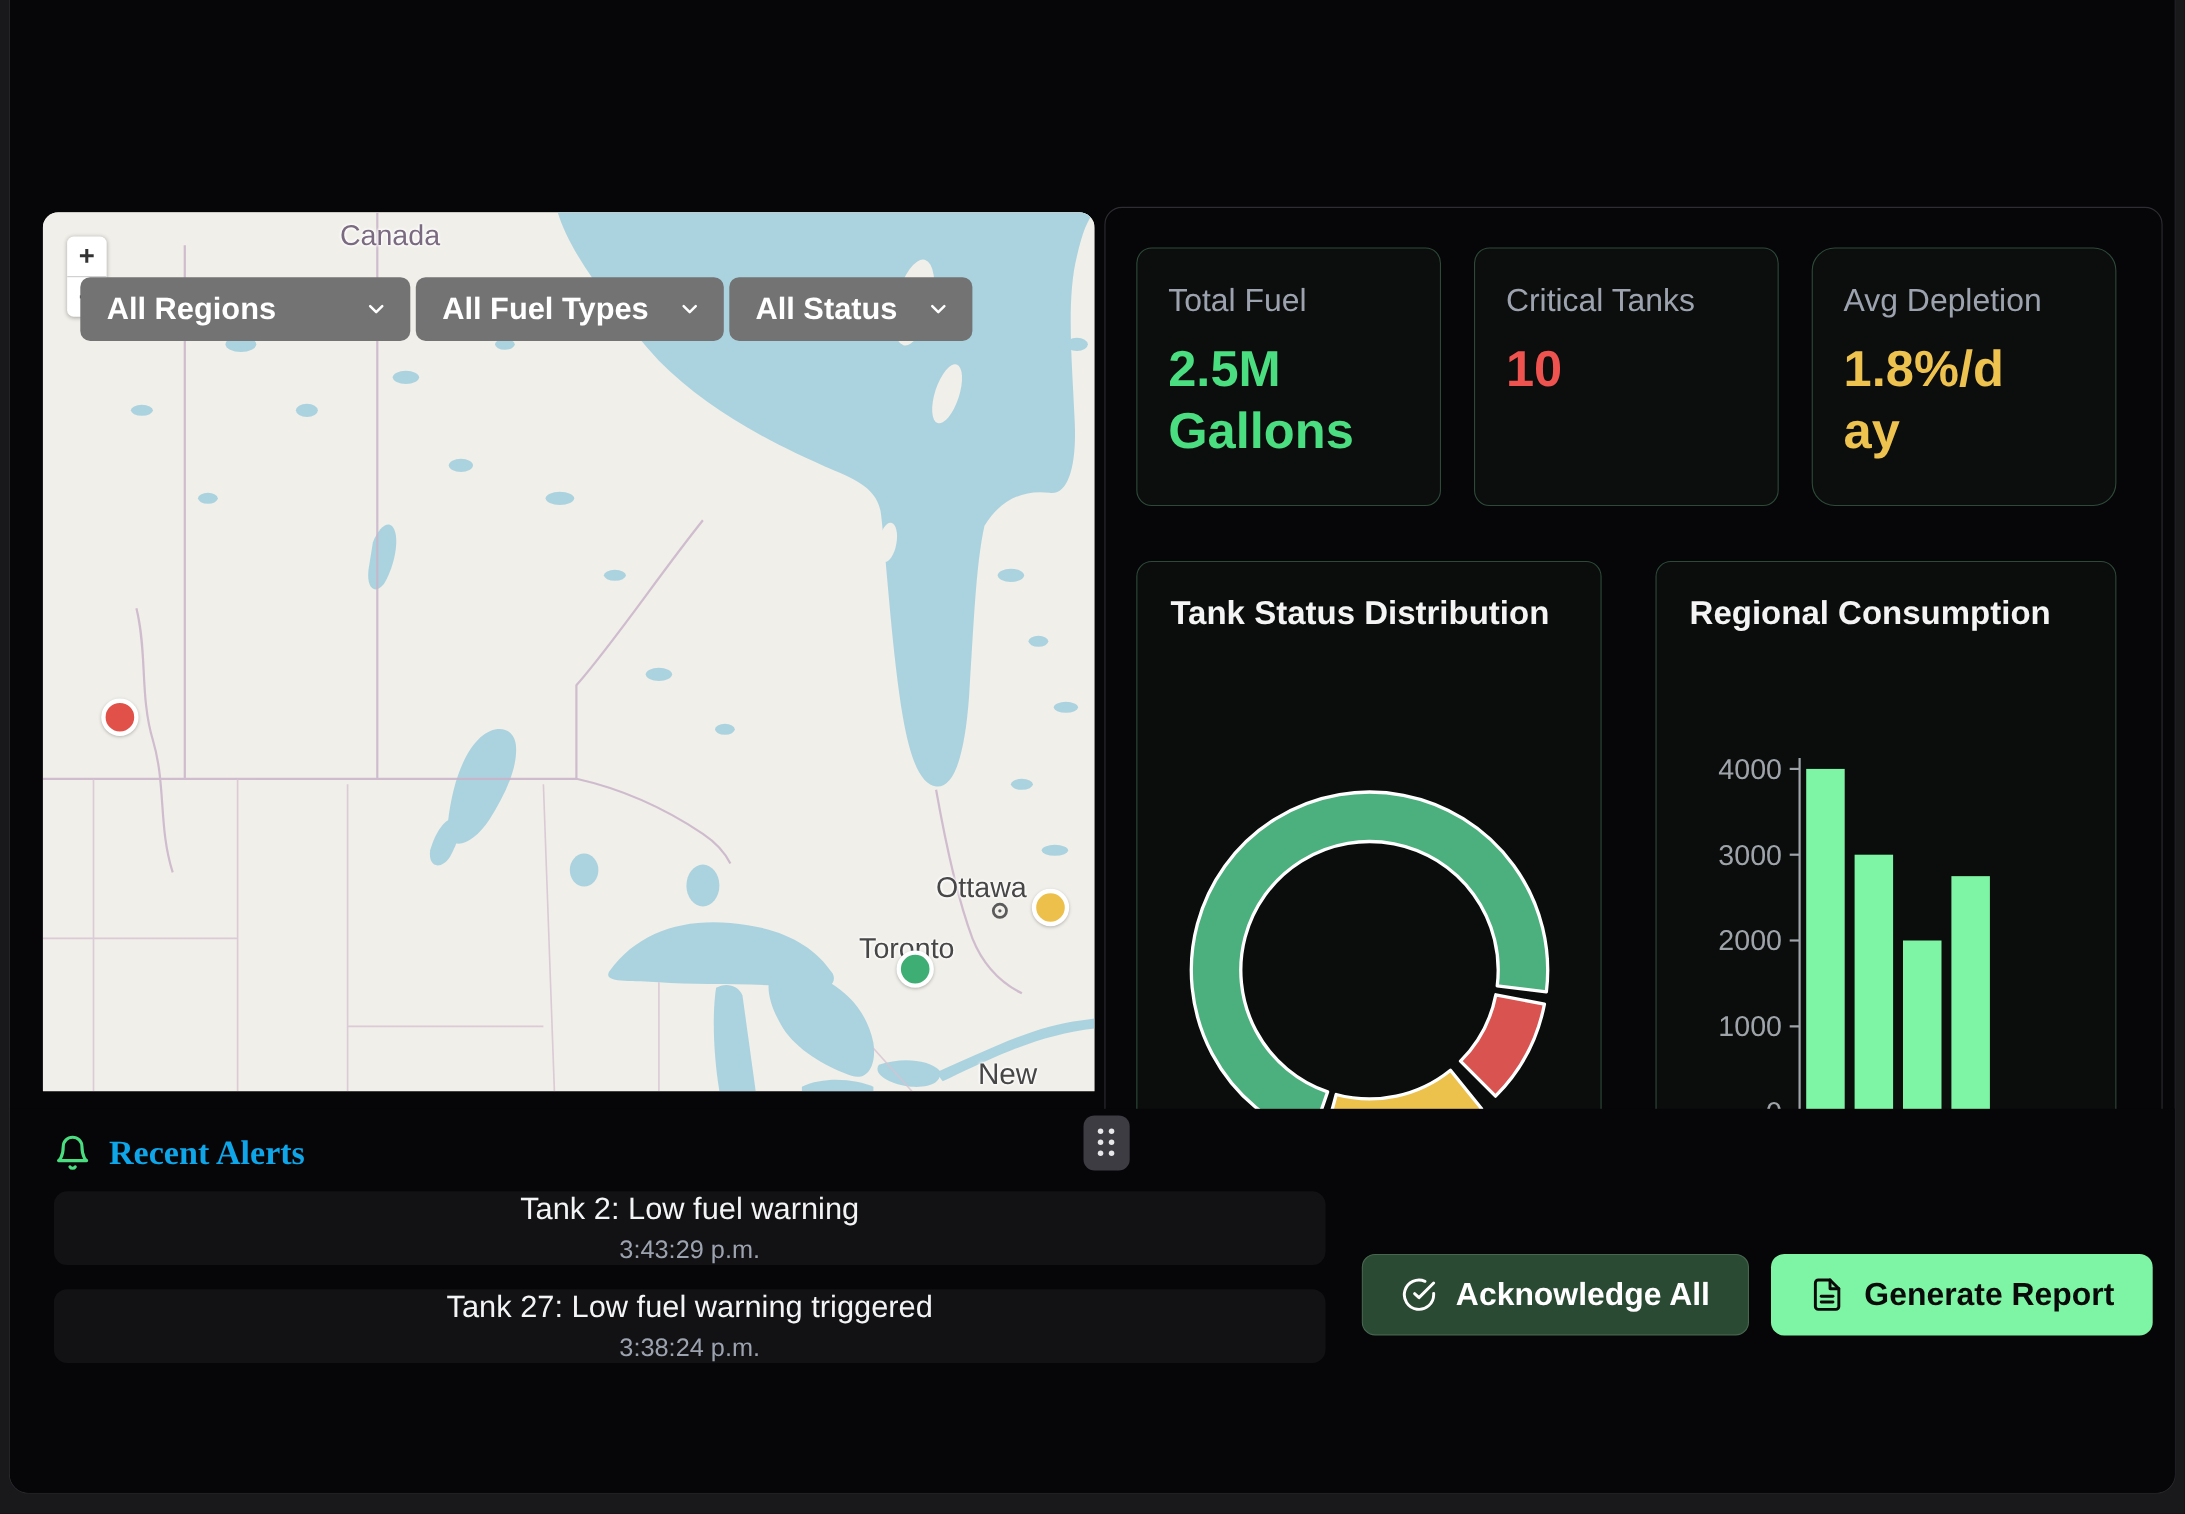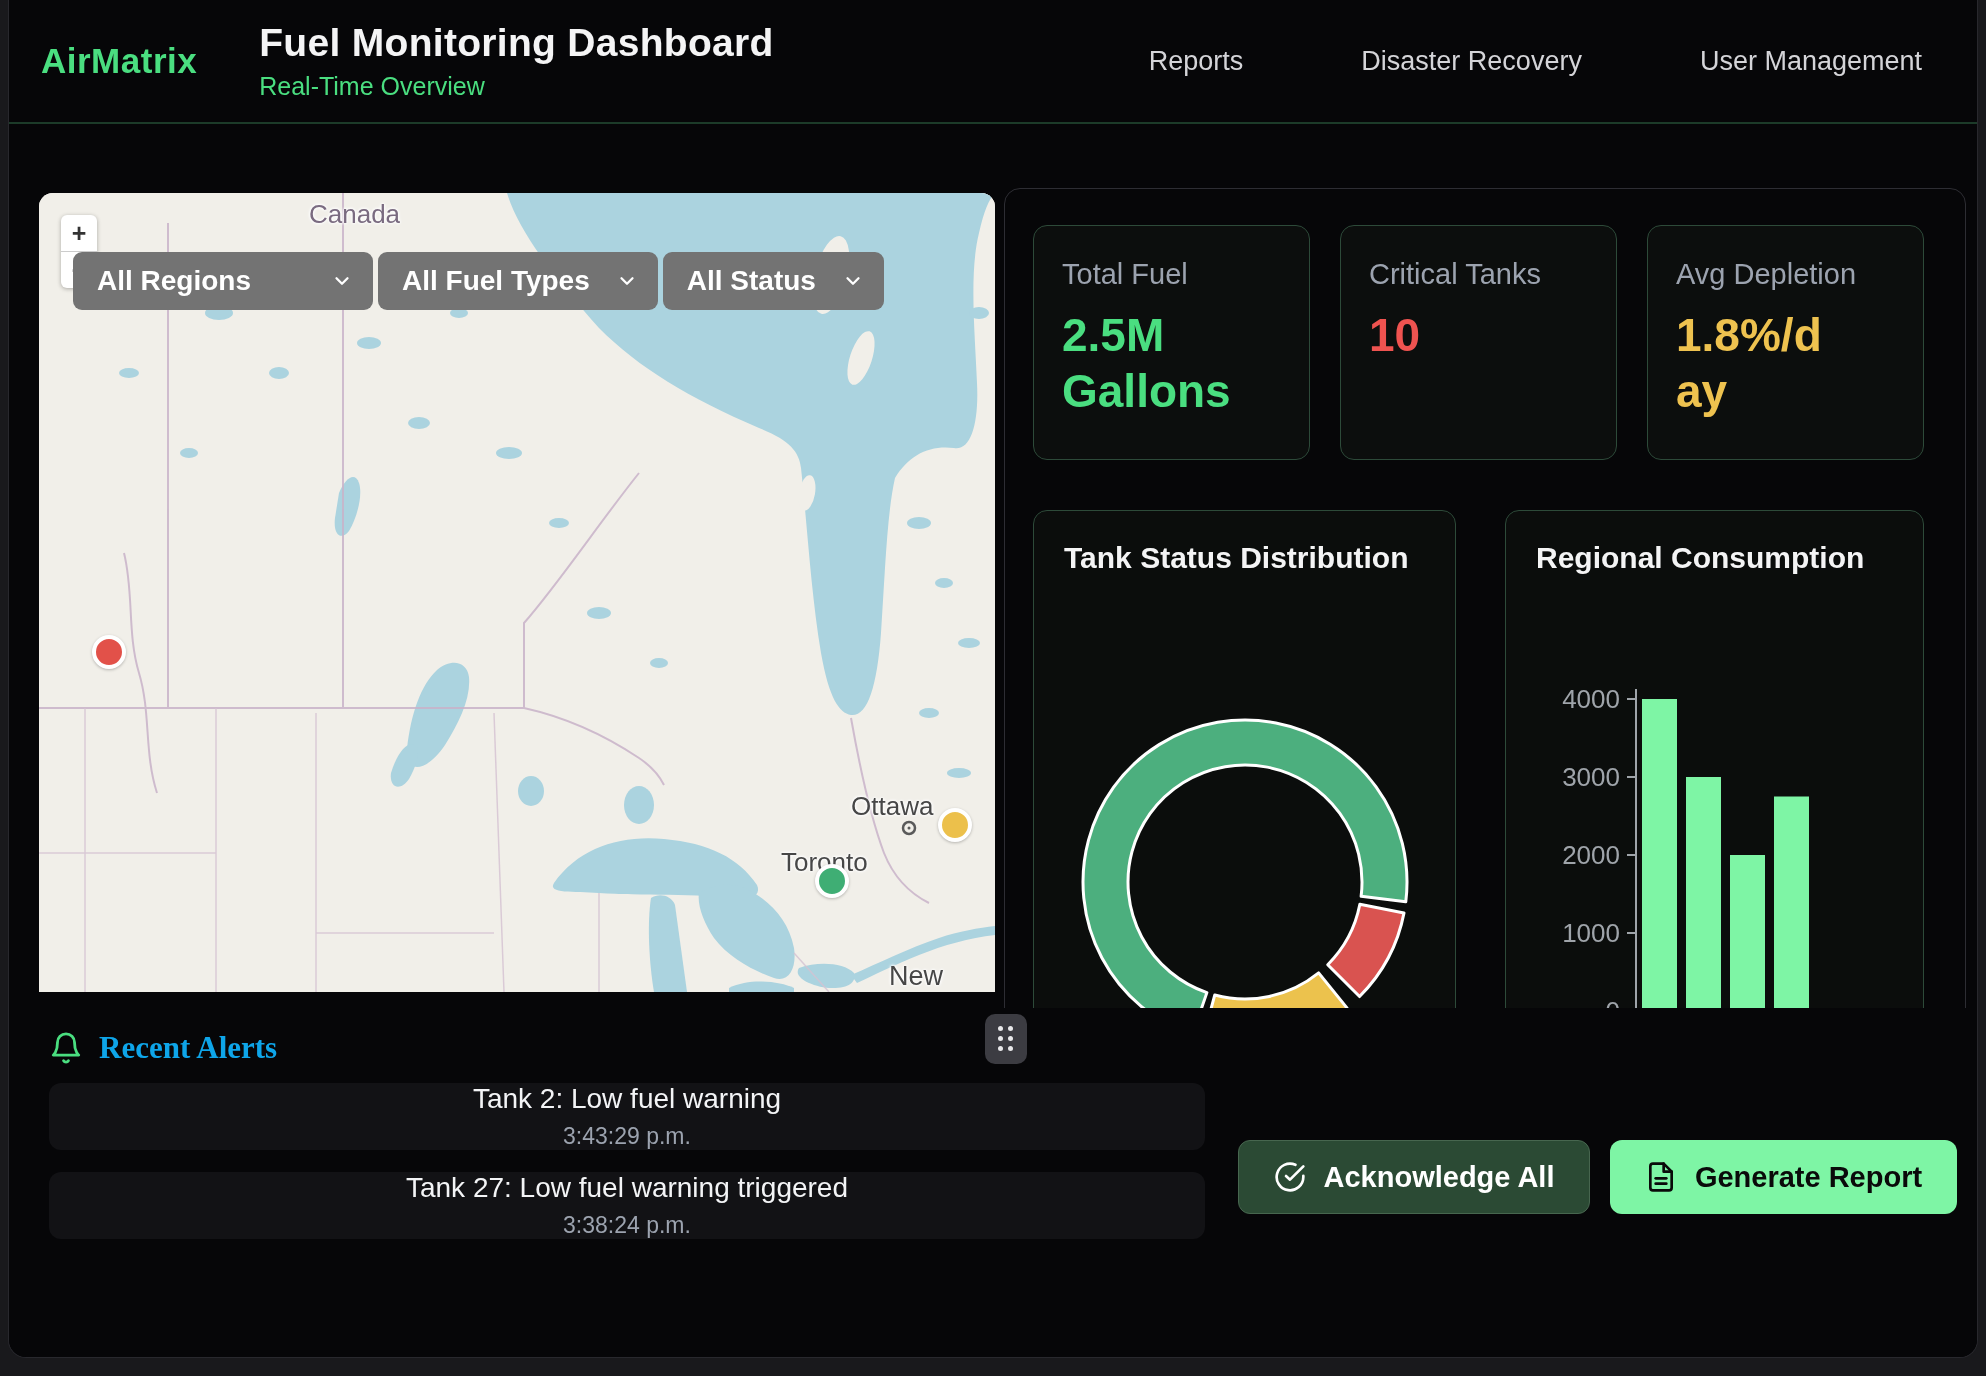--- a/index.html
+++ b/index.html
@@ -64,32 +64,20 @@
   .btn { position:absolute; top:132px; height:74px; border-radius:12px; display:flex; align-items:center;
          justify-content:center; gap:18px; font-size:29px; font-weight:600; cursor:pointer; }
   .btn-ack { left:1229px; width:352px; background:#2b4a34; border:1px solid #47664f; color:#fff; }
   .btn-report { left:1601px; width:347px; background:#7ef5a5; color:#0a0a0a; }
 </style>
 </head>
 <body>
 
 <div id="app">
 
-  <div class="header">
-    <div class="logo">AirMatrix</div>
-    <div class="title-block">
-      <div class="title">Fuel Monitoring Dashboard</div>
-      <div class="subtitle">Real-Time Overview</div>
-    </div>
-    <div class="nav">
-      <div class="nav-item">Reports</div>
-      <div class="nav-item">Disaster Recovery</div>
-      <div class="nav-item">User Management</div>
-    </div>
-  </div>
 
   <div class="map">
     <svg class="terrain" width="956" height="799" viewBox="0 0 956 799">
       <rect x="0" y="0" width="956" height="799" fill="#f1efe9"></rect>
 
       <path fill="#abd3df" d="M468,0 C480,40 520,90 560,135 C600,175 650,205 720,235 C750,247 760,258 762,275
         C768,330 772,400 782,460 C790,505 800,520 812,522 C828,524 838,495 842,440 C846,380 848,320 856,285
         C870,262 890,252 915,255 C932,258 940,230 938,190 C936,140 930,80 940,40 C945,18 950,6 956,0 Z"></path>
 
       <ellipse cx="792" cy="82" rx="16" ry="40" fill="#f1efe9" transform="rotate(14 792 82)"></ellipse>
@@ -196,21 +184,21 @@
   <div class="right-outline"></div>
 
   <div class="stat-card" style="left:1024px;">
     <div class="stat-label">Total Fuel</div>
     <div class="stat-value" style="color: rgb(74, 222, 128);">2.5M Gallons</div>
   </div>
   <div class="stat-card" style="left:1331px;">
     <div class="stat-label">Critical Tanks</div>
     <div class="stat-value" style="color: rgb(239, 83, 80);">10</div>
   </div>
-  <div class="stat-card" style="left:1638px;">
+  <div class="stat-card" style="left:1638px;border-radius:21px;">
     <div class="stat-label">Avg Depletion</div>
     <div class="stat-value" style="width: 150px; color: rgb(238, 194, 79);">1.8%/day</div>
   </div>
 
   <div class="chart-card" style="left:1024px; width:423px;">
     <div class="chart-title">Tank Status Distribution</div>
     <svg id="donut-chart" width="423" height="500" viewBox="0 0 423 500" style="margin-left:-30px;">
         <path d="M158.25795897794066,460.1740092470893 A162,162 0 1 1 371.79247656589416,326.7428336316339 L327.1278997420347,321.2587131784023 A117,117 0 1 0 172.9085259285127,417.62567334512005 Z" fill="#4caf7e" stroke="#ffffff" stroke-width="3" stroke-linejoin="round"></path>
         <path d="M370.0236037185216,337.9110572510003 A162,162 0 0 1 325.5512985522207,421.5512985522207 L293.73149339882605,389.73149339882605 A117,117 0 0 0 325.85038046337667,329.32465245905576 Z" fill="#d95350" stroke="#ffffff" stroke-width="3" stroke-linejoin="round"></path>
         <path d="M312.94990335007367,432.89764575602925 A162,162 0 0 1 169.07131469339163,463.4799838588291 L180.71817172300507,420.013321675821 A117,117 0 0 0 284.63048575283096,397.92607749046556 Z" fill="#ecc24d" stroke="#ffffff" stroke-width="3" stroke-linejoin="round"></path>

